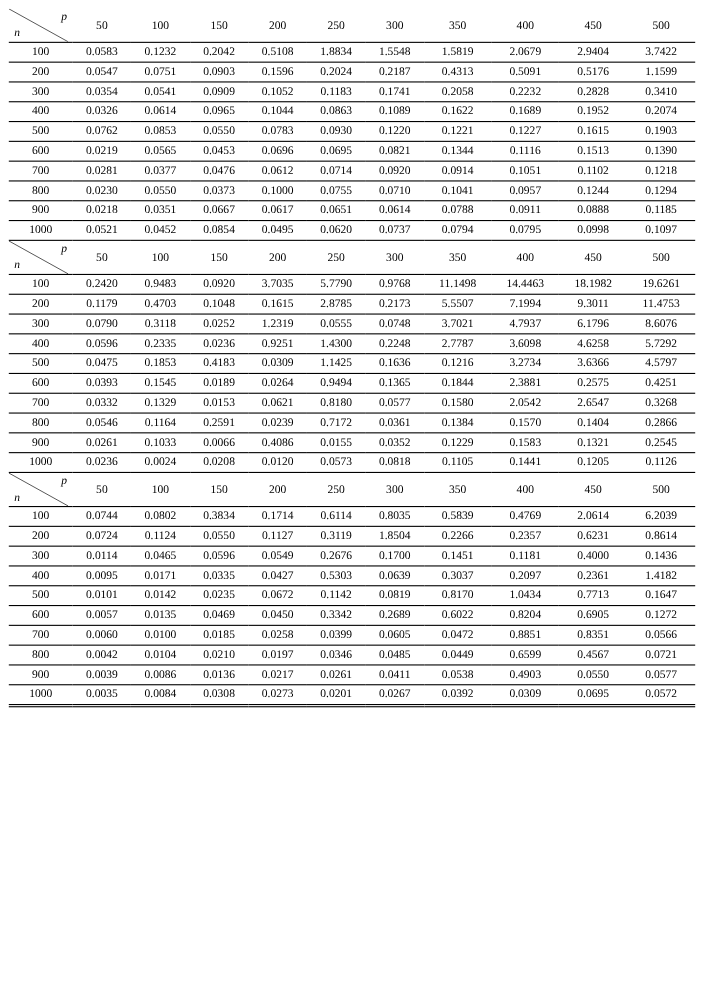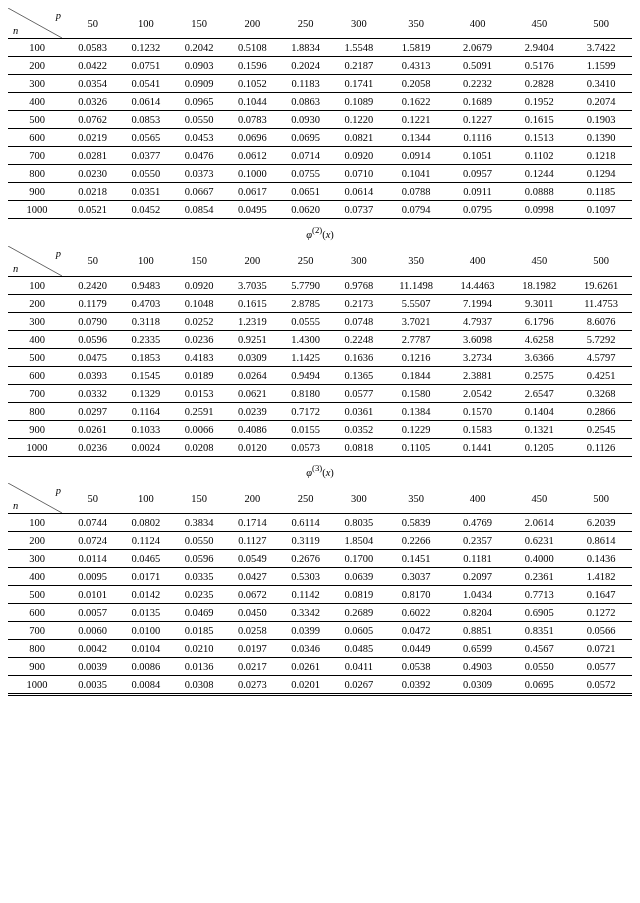--- a/index.html
+++ b/index.html
@@ -48,21 +48,21 @@
           <td>0.5108</td>
           <td>1.8834</td>
           <td>1.5548</td>
           <td>1.5819</td>
           <td>2.0679</td>
           <td>2.9404</td>
           <td>3.7422</td>
         </tr>
         <tr class="rule">
           <td class="col-n">200</td>
-          <td>0.0422</td>
+          <td>0.0547</td>
           <td>0.0751</td>
           <td>0.0903</td>
           <td>0.1596</td>
           <td>0.2024</td>
           <td>0.2187</td>
           <td>0.4313</td>
           <td>0.5091</td>
           <td>0.5176</td>
           <td>1.1599</td>
         </tr>
@@ -162,23 +162,20 @@
           <td>0.0521</td>
           <td>0.0452</td>
           <td>0.0854</td>
           <td>0.0495</td>
           <td>0.0620</td>
           <td>0.0737</td>
           <td>0.0794</td>
           <td>0.0795</td>
           <td>0.0998</td>
           <td>0.1097</td>
-        </tr>
-        <tr class="">
-          <td colspan="11" class="sect"><i>φ</i><sup>(2)</sup>(<i>x</i>)</td>
         </tr>
         <tr class="rule">
           <td class="hdrcell">
     <svg class="diag" viewBox="0 0 54 30" preserveAspectRatio="none">
               <line x1="0" y1="0" x2="54" y2="30" stroke="#000" stroke-width="0.6"></line>
             </svg>
     <span class="p">p</span>
     <span class="nlab">n</span>
   </td>
           <th>50</th>
@@ -278,21 +275,21 @@
           <td>0.0621</td>
           <td>0.8180</td>
           <td>0.0577</td>
           <td>0.1580</td>
           <td>2.0542</td>
           <td>2.6547</td>
           <td>0.3268</td>
         </tr>
         <tr class="rule">
           <td class="col-n">800</td>
-          <td>0.0297</td>
+          <td>0.0546</td>
           <td>0.1164</td>
           <td>0.2591</td>
           <td>0.0239</td>
           <td>0.7172</td>
           <td>0.0361</td>
           <td>0.1384</td>
           <td>0.1570</td>
           <td>0.1404</td>
           <td>0.2866</td>
         </tr>
@@ -314,23 +311,20 @@
           <td>0.0236</td>
           <td>0.0024</td>
           <td>0.0208</td>
           <td>0.0120</td>
           <td>0.0573</td>
           <td>0.0818</td>
           <td>0.1105</td>
           <td>0.1441</td>
           <td>0.1205</td>
           <td>0.1126</td>
-        </tr>
-        <tr class="">
-          <td colspan="11" class="sect"><i>φ</i><sup>(3)</sup>(<i>x</i>)</td>
         </tr>
         <tr class="rule">
           <td class="hdrcell">
     <svg class="diag" viewBox="0 0 54 30" preserveAspectRatio="none">
               <line x1="0" y1="0" x2="54" y2="30" stroke="#000" stroke-width="0.6"></line>
             </svg>
     <span class="p">p</span>
     <span class="nlab">n</span>
   </td>
           <th>50</th>

